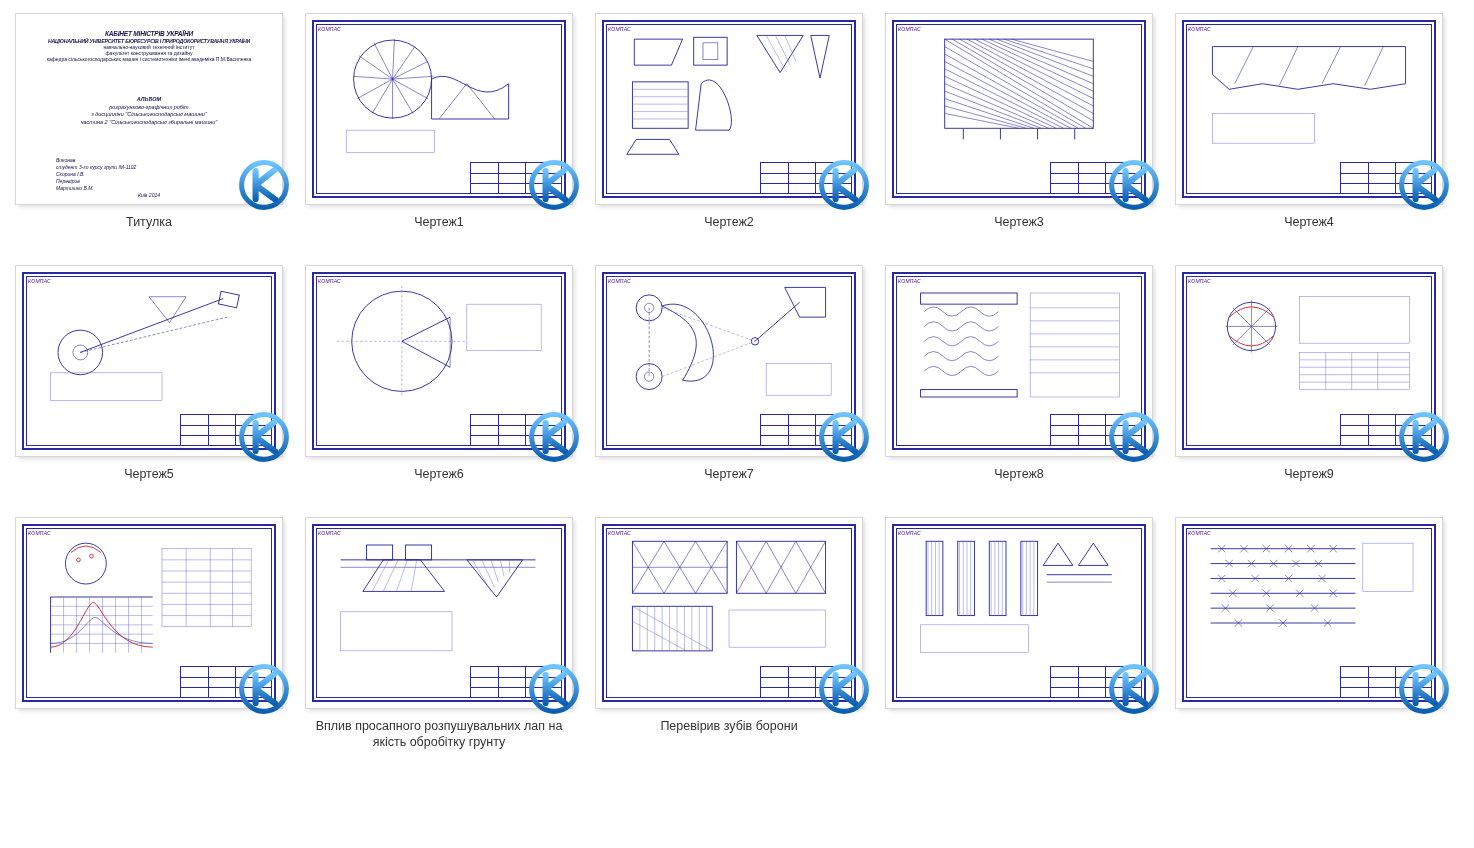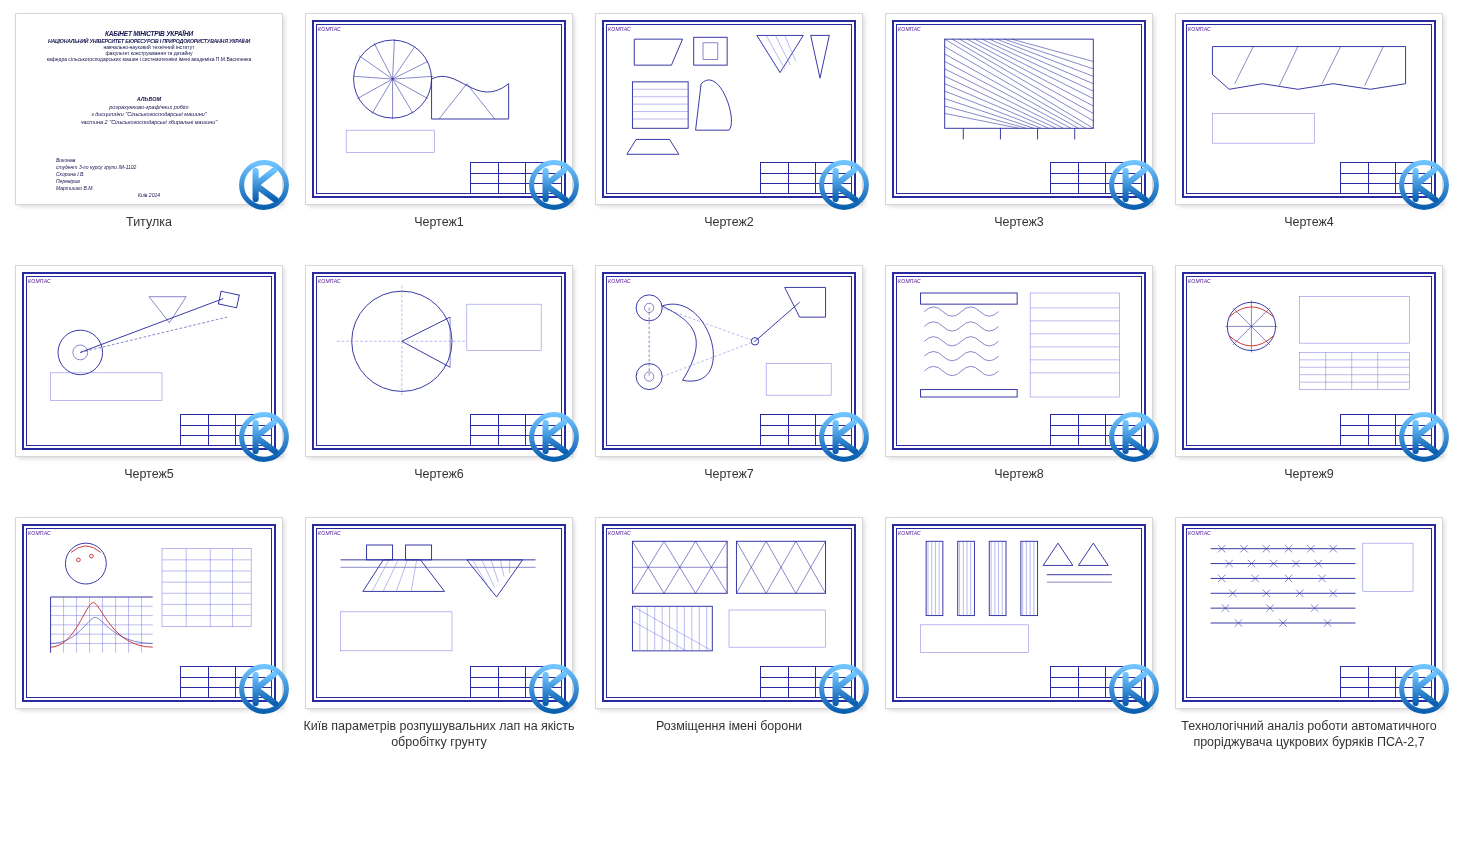--- a/index.html
+++ b/index.html
@@ -696,21 +696,21 @@
         <linearGradient id="g1" x1="0" y1="0" x2="0" y2="1">
           <stop offset="0" stop-color="#6fc3ff"></stop>
           <stop offset="1" stop-color="#0b5fb0"></stop>
         </linearGradient>
       </defs>
       <circle cx="50" cy="50" r="40" fill="none" stroke="url(#g1)" stroke-width="9"></circle>
       <path d="M35 25 L35 75 M35 50 L68 24 M35 50 L70 76" stroke="url(#g1)" stroke-width="11" stroke-linecap="round" fill="none"></path>
     </svg>
   </span>
 </div>
-      <div class="caption">Київ параметрів розпушувальних лап на якість обробітку грунту</div>
+      <div class="caption">Вплив просапного розпушувальних лап на якість обробітку грунту</div>
     </div>
     <div class="cell">
       <div class="thumb-wrap">
         <div class="thumb">
           <div class="frame-outer"></div>
           <div class="frame-inner"></div>
           <div class="stamp">КОМПАС</div>
           <div class="dwg">
   <svg viewBox="0 0 240 140">
     <rect x="16" y="10" width="102" height="56" class="ink"></rect>
@@ -763,21 +763,21 @@
         <linearGradient id="g1" x1="0" y1="0" x2="0" y2="1">
           <stop offset="0" stop-color="#6fc3ff"></stop>
           <stop offset="1" stop-color="#0b5fb0"></stop>
         </linearGradient>
       </defs>
       <circle cx="50" cy="50" r="40" fill="none" stroke="url(#g1)" stroke-width="9"></circle>
       <path d="M35 25 L35 75 M35 50 L68 24 M35 50 L70 76" stroke="url(#g1)" stroke-width="11" stroke-linecap="round" fill="none"></path>
     </svg>
   </span>
 </div>
-      <div class="caption">Розміщення імені борони</div>
+      <div class="caption">Перевірив зубів борони</div>
     </div>
     <div class="cell">
       <div class="thumb-wrap">
         <div class="thumb">
           <div class="frame-outer"></div>
           <div class="frame-inner"></div>
           <div class="stamp">КОМПАС</div>
           <div class="dwg">
   <svg viewBox="0 0 240 140">
     <g class="ink">
@@ -968,15 +968,14 @@
         <linearGradient id="g1" x1="0" y1="0" x2="0" y2="1">
           <stop offset="0" stop-color="#6fc3ff"></stop>
           <stop offset="1" stop-color="#0b5fb0"></stop>
         </linearGradient>
       </defs>
       <circle cx="50" cy="50" r="40" fill="none" stroke="url(#g1)" stroke-width="9"></circle>
       <path d="M35 25 L35 75 M35 50 L68 24 M35 50 L70 76" stroke="url(#g1)" stroke-width="11" stroke-linecap="round" fill="none"></path>
     </svg>
   </span>
 </div>
-      <div class="caption">Технологічний аналіз роботи автоматичного проріджувача цукрових буряків ПСА-2,7</div>
     </div>
   </div>
 
 </body></html>

